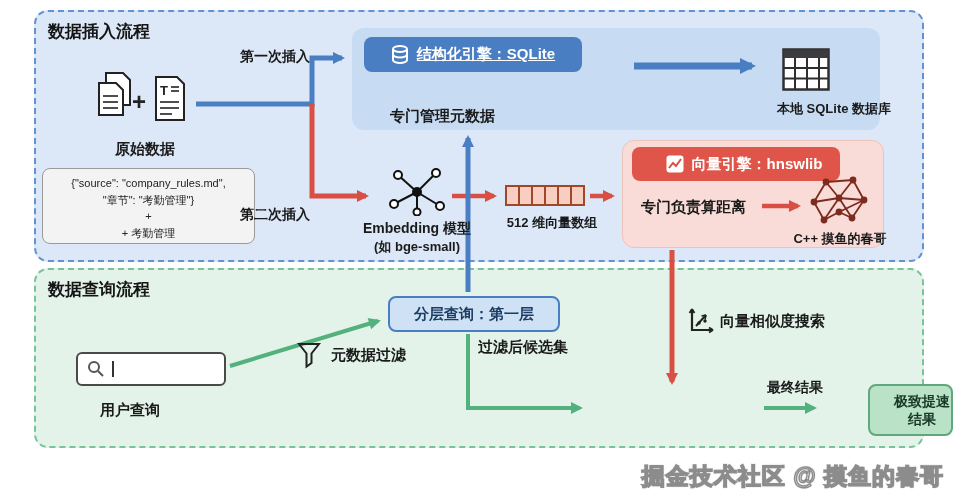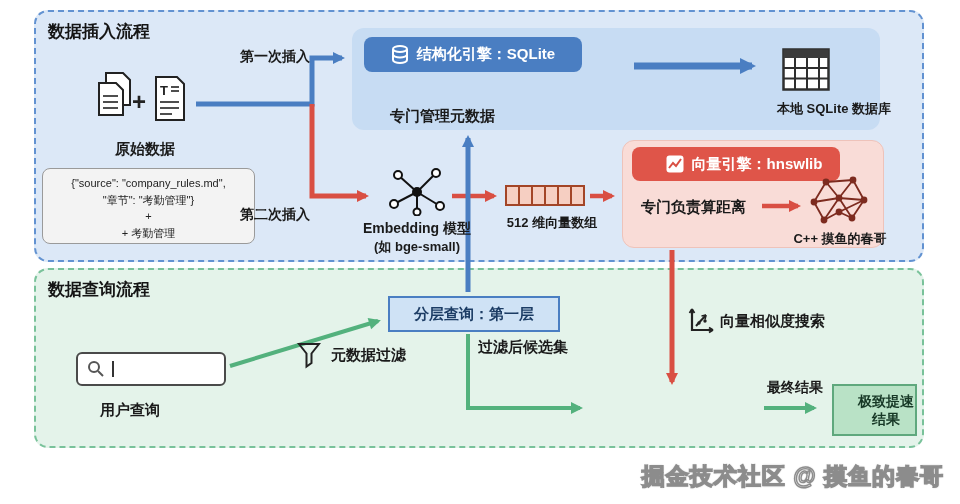--- a/index.html
+++ b/index.html
@@ -13,28 +13,28 @@
   .section-title { position:absolute; font-size:17px; font-weight:bold; color:#151515; z-index:6; }
   .lbl { position:absolute; font-weight:bold; color:#1a1a1a; z-index:6; white-space:nowrap; }
   .center { text-align:center; white-space:normal; }
 
   .subpanel { position:absolute; border-radius:12px; z-index:2; }
   .sqlite-panel { left:352px; top:28px; width:528px; height:102px; background:#c7dcf3; }
   .vector-panel { left:622px; top:140px; width:262px; height:108px; background:#f9dcd7; border:1px solid #eec3ba; }
 
   .hdr { position:absolute; display:flex; align-items:center; justify-content:center; gap:8px;
          border-radius:8px; color:#fff; font-weight:bold; font-size:15px; z-index:6; }
-  .hdr-sqlite { left:364px; top:37px; width:218px; height:35px; background:#4a7ec2; }
+  .hdr-sqlite { left:364px; top:37px; width:218px; height:35px; background:#4a7ec2;text-decoration:underline; }
   .hdr-vector { left:632px; top:147px; width:208px; height:34px; background:#df5549;padding-left:16px; }
 
   .node-box { position:absolute; display:flex; align-items:center; justify-content:center;
-              font-weight:bold; font-size:15px; border-radius:0; z-index:6; }
+              font-weight:bold; font-size:15px; border-radius:8px; z-index:6; }
   .layer1 { left:388px; top:296px; width:172px; height:36px; background:#cfe2f5; border:2px solid #4a7ec2; color:#1c3c64; }
   .layer2 { left:588px; top:390px; width:172px; height:36px; background:#fbdcd6; border:2px solid #dd5346; color:#3a211d; }
-  .result { left:832px; top:384px; width:85px; height:52px; background:#b9e2c6; border:2px solid #5fa87d;
+  .result { left:868px; top:384px; width:85px; height:52px; background:#b9e2c6; border:2px solid #5fa87d;
             color:#173826; flex-direction:column; line-height:1.3; font-size:14px;padding-left:23px; }
 
   .meta-box { position:absolute; left:42px; top:168px; width:213px; height:76px; background:#f3f3f3;
               border:1px solid #9a9a9a; border-radius:8px; z-index:6; font-size:11px; color:#222;
               text-align:center; padding-top:6px; line-height:1.5; }
 
   .search-box { position:absolute; left:76px; top:352px; width:150px; height:34px; background:#fff;
                 border:2px solid #4a4a4a; border-radius:6px; z-index:6; display:flex; align-items:center;
                 padding-left:9px; gap:7px; }
   .caret { width:2px; height:16px; background:#333; }

